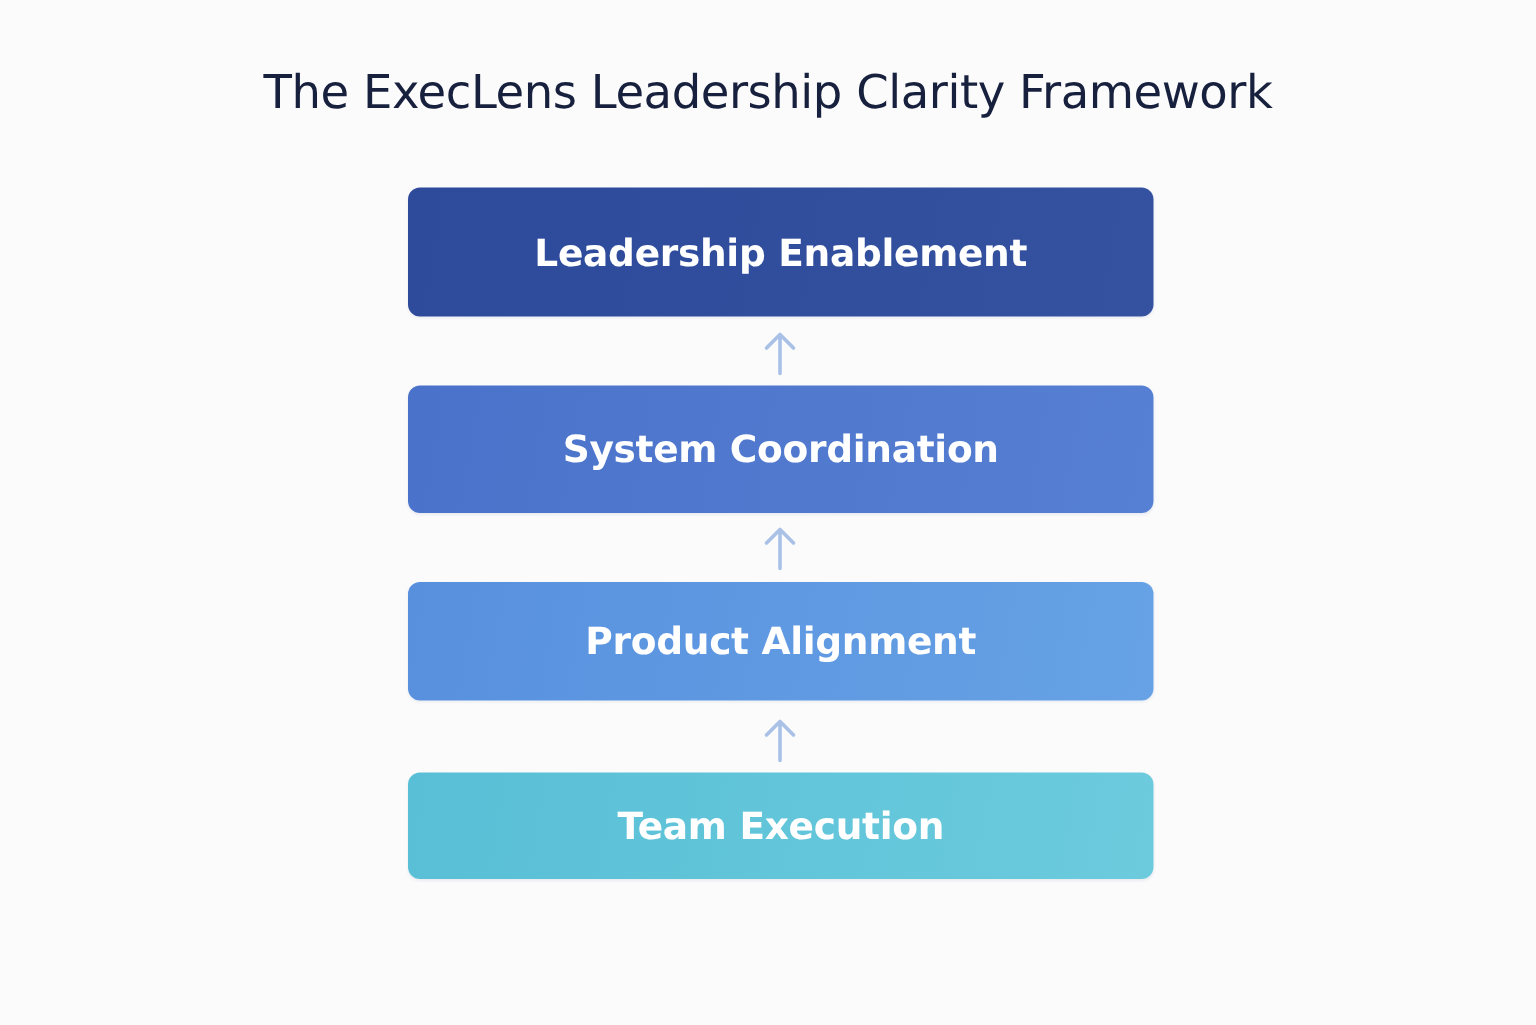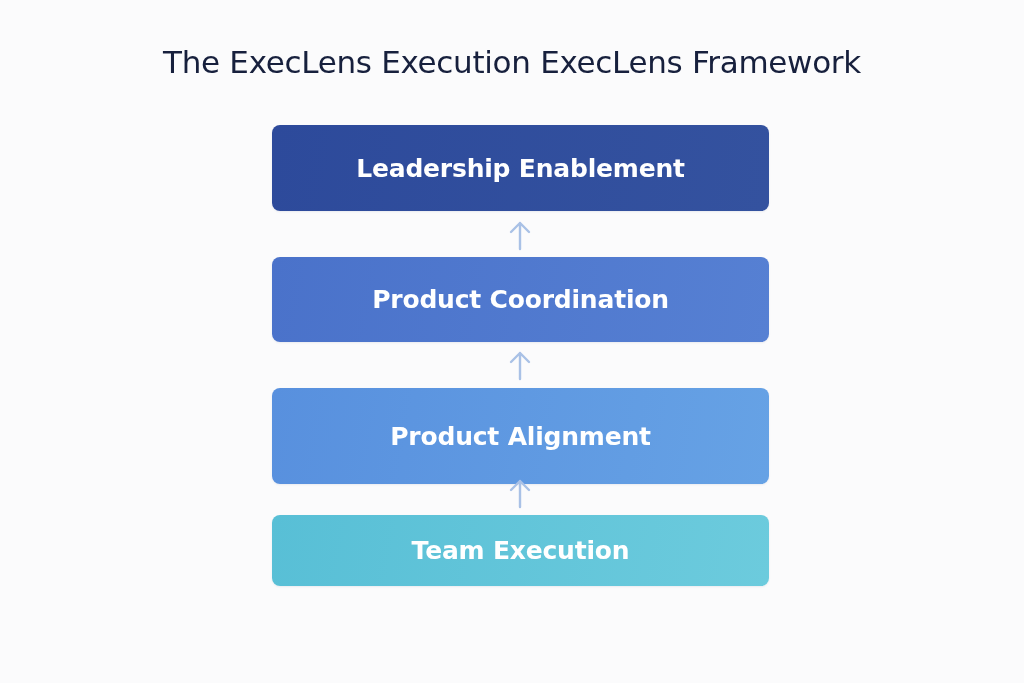--- a/index.html
+++ b/index.html
@@ -26,39 +26,39 @@
       letter-spacing: -0.2px;
       box-shadow: 0 1px 2px rgba(30,50,100,0.08);
     }
     .arrow {
       position: absolute; left: 505px; width: 30px; height: 34px;
     }
   </style>
 </head>
 <body>
 
-<div class="title">The ExecLens Execution ExecLens Framework</div>
+<div class="title">The ExecLens Leadership Clarity Framework</div>
 
 <div class="layer" style="top:125px;height:86px;background:linear-gradient(100deg,#2d4a9b,#34529f);text-align:center;">
   <span>Leadership Enablement</span>
 </div>
 
 <svg class="arrow" style="top:218px;" viewBox="0 0 30 34">
   <path d="M15 31 V5 M6 14 L15 5 L24 14" fill="none" stroke="#a9c1e6" stroke-width="2.4" stroke-linecap="round" stroke-linejoin="round"></path>
 </svg>
 
 <div class="layer" style="top:257px;height:85px;background:linear-gradient(100deg,#4a72ca,#5680d3);">
-  <span>Product Coordination</span>
+  <span>System Coordination</span>
 </div>
 
 <svg class="arrow" style="top:348px;" viewBox="0 0 30 34">
   <path d="M15 31 V5 M6 14 L15 5 L24 14" fill="none" stroke="#a9c1e6" stroke-width="2.4" stroke-linecap="round" stroke-linejoin="round"></path>
 </svg>
 
-<div class="layer" style="top:388px;height:96px;background:linear-gradient(100deg,#5890de,#66a2e5);">
+<div class="layer" style="top:388px;height:79px;background:linear-gradient(100deg,#5890de,#66a2e5);">
   <span>Product Alignment</span>
 </div>
 
 <svg class="arrow" style="top:476px;" viewBox="0 0 30 34">
   <path d="M15 31 V5 M6 14 L15 5 L24 14" fill="none" stroke="#a9c1e6" stroke-width="2.4" stroke-linecap="round" stroke-linejoin="round"></path>
 </svg>
 
 <div class="layer" style="top:515px;height:71px;background:linear-gradient(100deg,#58bfd6,#6ccbdd);">
   <span>Team Execution</span>
 </div>

